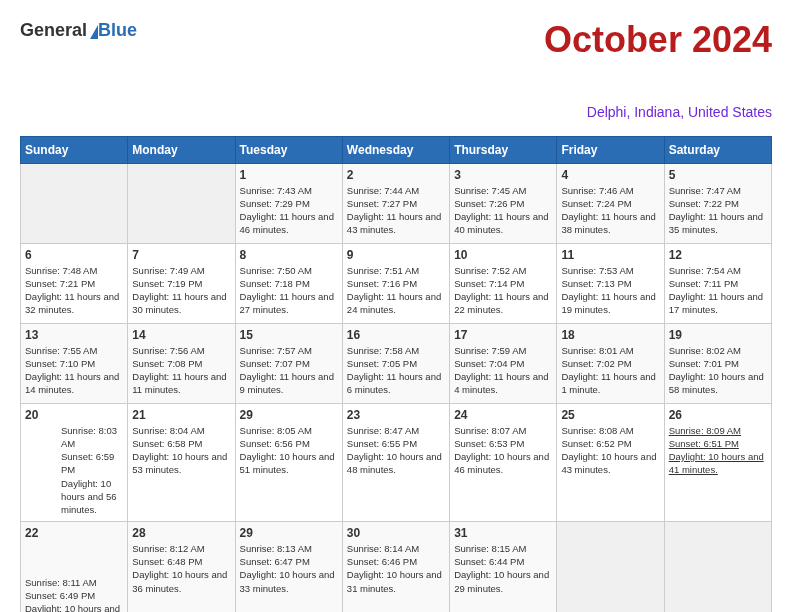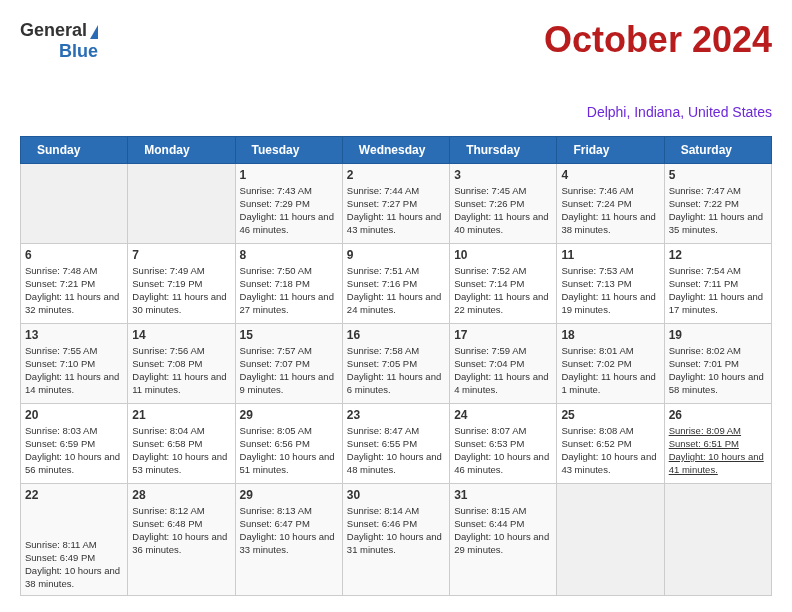--- a/index.html
+++ b/index.html
@@ -11,22 +11,22 @@
       padding: 20px;
     }
     .header {
       display: flex;
       align-items: flex-start;
       justify-content: space-between;
       margin-bottom: 16px;
     }
     .logo {
       display: flex;
-      flex-direction: column;
-      align-items: flex-end;
+      flex-direction: row;
+      align-items: center;
     }
     .logo-line {
       display: flex;
       align-items: center;
     }
     .title-section {
       text-align: right;
     }
     .month-title {
       font-size: 36px;
@@ -41,21 +41,21 @@
     }
     table {
       width: 100%;
       border-collapse: collapse;
     }
     thead th {
       background-color: #2a6db5;
       color: #fff;
       font-size: 12px;
       font-weight: bold;
-      padding: 6px 16px;
+      padding: 6px 4px;
       text-align: left;
       border: 1px solid #1e5a9a;
     }
     tbody td {
       border: 1px solid #ccc;
       vertical-align: top;
       padding: 4px;
       font-size: 10px;
       color: #333;
       width: calc(100% / 7);
@@ -233,21 +233,21 @@
         <td>
           <span class="day-number">19</span>
           <div class="day-info" style="white-space: pre-line;">Sunrise: 8:02 AM
 Sunset: 7:01 PM
 Daylight: 10 hours and 58 minutes.</div>
         </td>
       </tr>
       <tr>
         <td>
           <span class="day-number">20</span>
-          <div class="day-info" style="white-space: pre-line;">Sunrise: 8:03 AM
+          <div class="day-info" style="white-space: pre-line; margin-left: 36px;">Sunrise: 8:03 AM
 Sunset: 6:59 PM
 Daylight: 10 hours and 56 minutes.</div>
         </td>
         <td>
           <span class="day-number">21</span>
           <div class="day-info" style="white-space: pre-line;">Sunrise: 8:04 AM
 Sunset: 6:58 PM
 Daylight: 10 hours and 53 minutes.</div>
         </td>
         <td>

